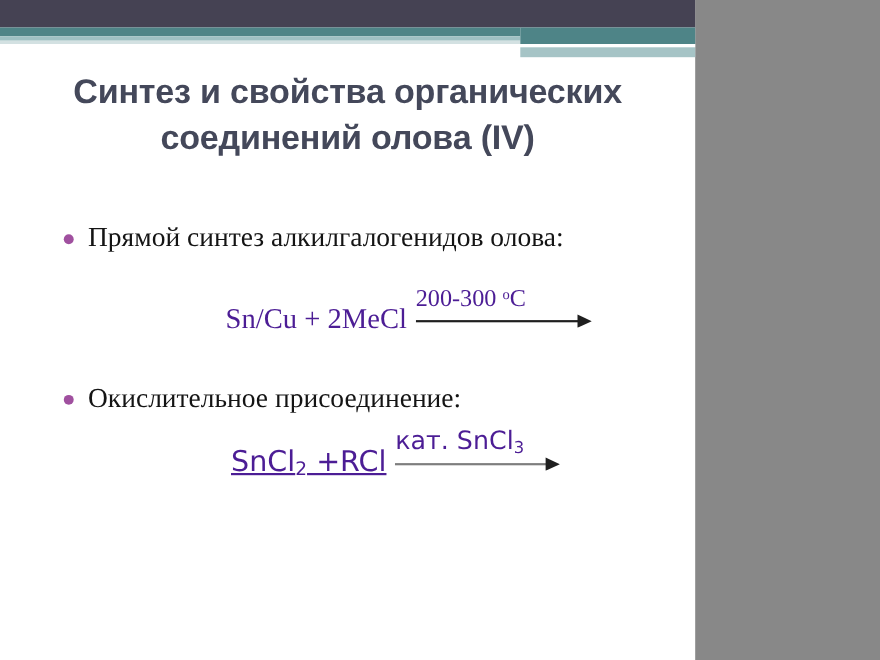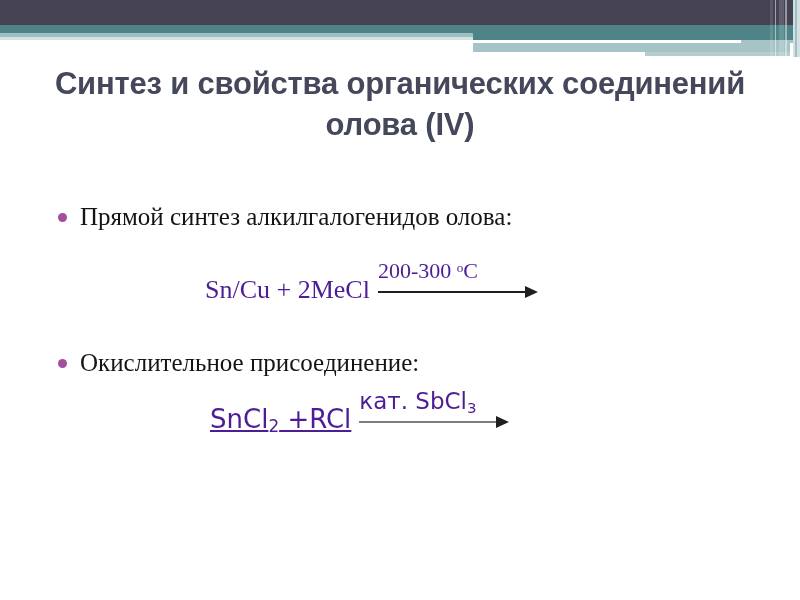--- a/index.html
+++ b/index.html
@@ -1,17 +1,17 @@
 <!DOCTYPE html>
 <html><head>
 <meta charset="utf-8">
 <style>
   html,body{margin:0;padding:0;background:#888;}
   .slide{
-    position:relative;width:800px;height:600px;background:#ffffff;
+    position:relative;width:632px;height:600px;background:#ffffff;
     overflow:hidden;font-family:"Liberation Sans",sans-serif;
   }
   
   .deco{position:absolute;}
   .bar-dark{left:0;top:0;width:793px;height:25px;background:#454253;}
   .teal-left{left:0;top:25px;width:473px;height:8px;background:#4e8487;}
   .teal-lt1{left:0;top:33px;width:473px;height:4px;background:#9ec0c3;}
   .teal-lt2{left:0;top:37px;width:473px;height:3px;background:#d3e1e2;}
   .teal-right{left:473px;top:25px;width:320px;height:15px;background:#4e8487;}
   .white-gap{left:473px;top:40px;width:268px;height:3px;background:#ffffff;}
@@ -90,18 +90,18 @@
     </span>
   </div>
 
   <div class="bullet-row b2">
     <span class="dot"></span>
     <span class="bullet-text">Окислительное присоединение:</span>
   </div>
 
   <div class="equation eq2">
     <span class="term"><span>SnCl</span><sub>2</sub><span> +RCl</span></span><span class="rxn">
-      <span class="cond"><span>кат. SbCl</span><sub>3</sub></span>
+      <span class="cond"><span>кат. SnCl</span><sub>3</sub></span>
       <span class="aline"></span>
     </span>
   </div>
 
 </div>
 
 </body></html>

